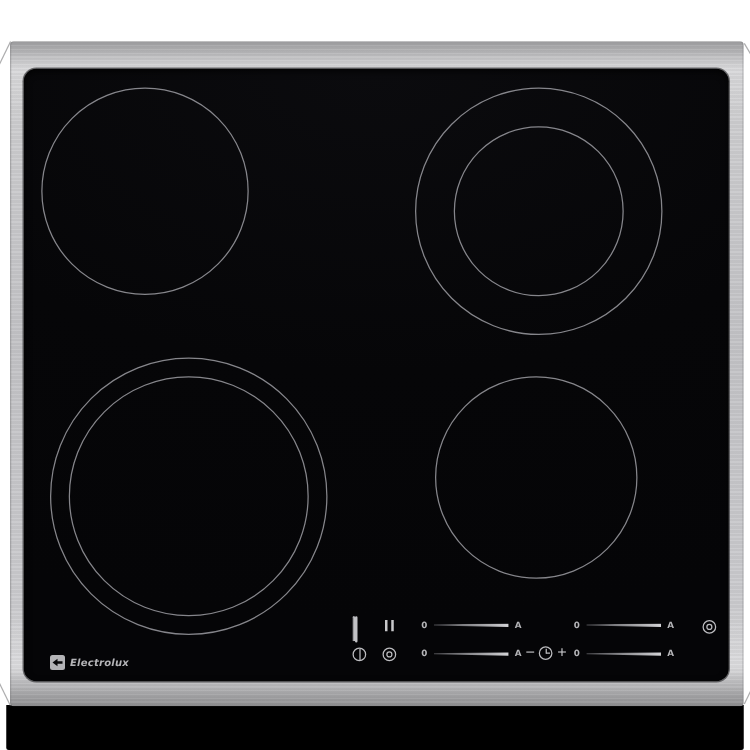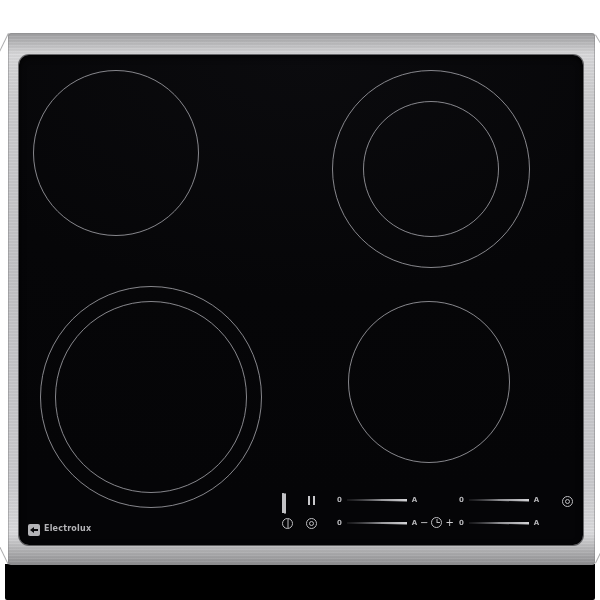--- a/index.html
+++ b/index.html
@@ -18,21 +18,21 @@
 
   
   .glass{position:absolute;left:19px;top:55px;width:564px;height:490px;border-radius:10px;
     background: radial-gradient(130% 90% at 50% 0%, #0b0b0e 0%, #060608 55%, #050507 100%);
     box-shadow: 0 0 0 1px rgba(55,55,58,.7), inset 0 2px 6px rgba(0,0,0,.8);}
 
   
   .zone{position:absolute;border:1px solid rgba(162,162,168,.82);border-radius:50%;}
 
   
-  .logo{position:absolute;left:28px;top:524px;display:flex;gap:4px;}
+  .logo{position:absolute;left:40px;top:524px;display:flex;align-items:center;gap:4px;font-style:italic;}
   .logo-text{font-size:8px;font-weight:bold;letter-spacing:.2px;color:#b4b4b7;}
 
   
   .ctl{position:absolute;}
   .lock{width:11px;height:12px;}
   .lock .shackle{width:7px;height:6px;border:1px solid #c2c2c5;border-bottom:none;border-radius:3.5px 3.5px 0 0;margin:0 auto;box-sizing:border-box;}
   .lock .body{width:9px;height:7px;border:1px solid #c2c2c5;border-radius:1px;margin:-1px auto 0;position:relative;box-sizing:border-box;}
   .lock .body::after{content:"";position:absolute;left:50%;top:1px;width:1px;height:3px;background:#c2c2c5;transform:translateX(-50%);}
   .pause{display:flex;gap:3px;}
   .pause i{width:2px;height:9px;background:#c8c8cb;display:block;}

